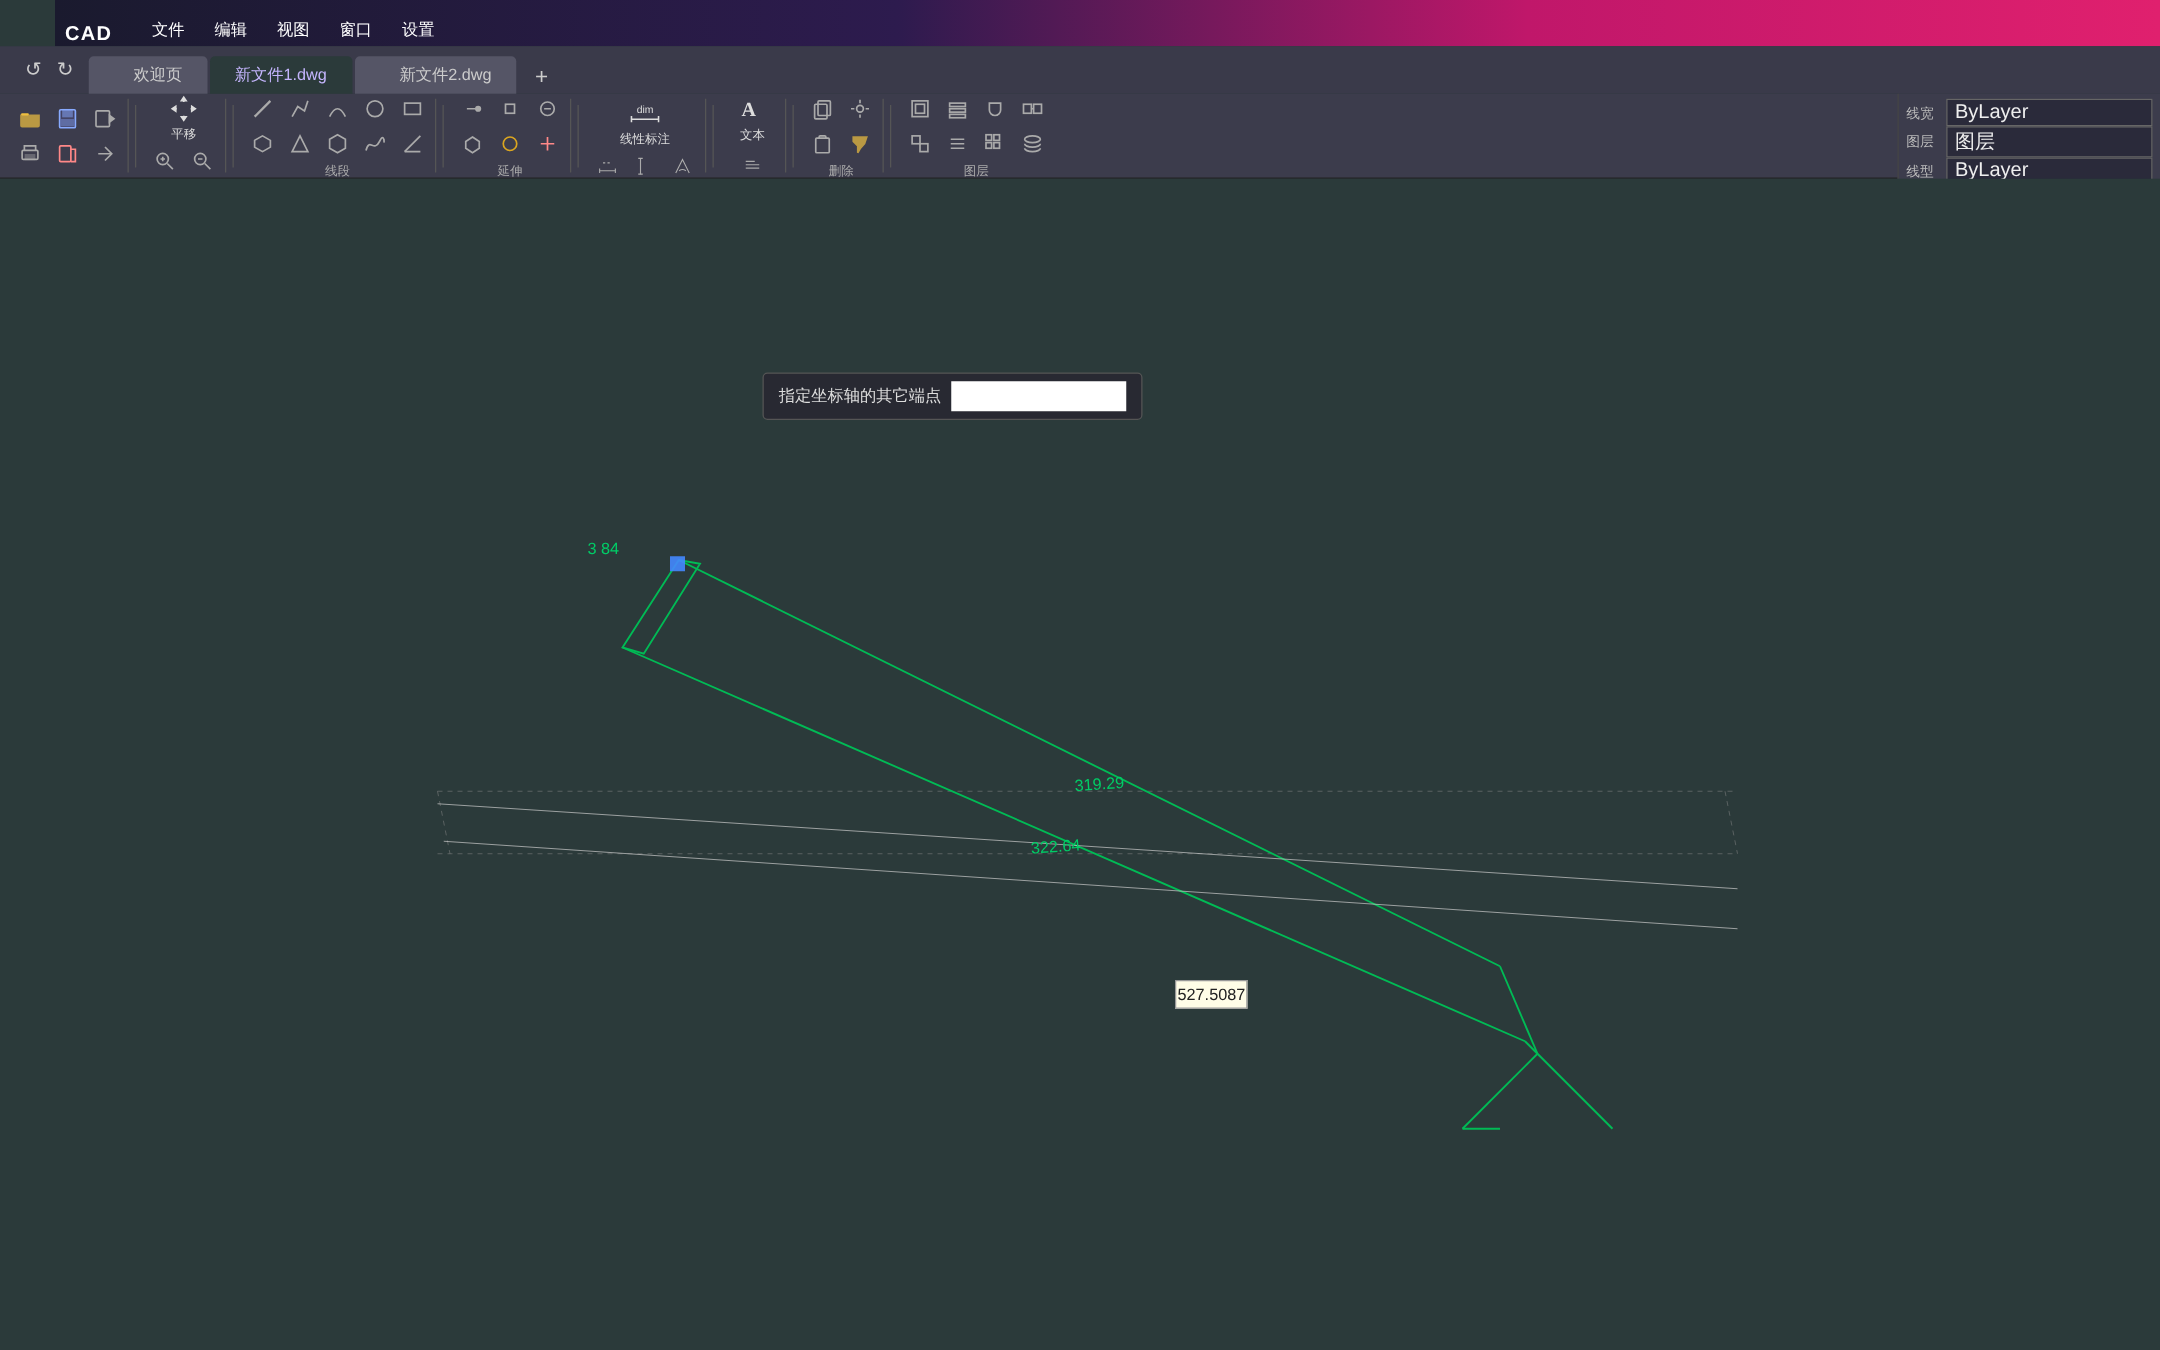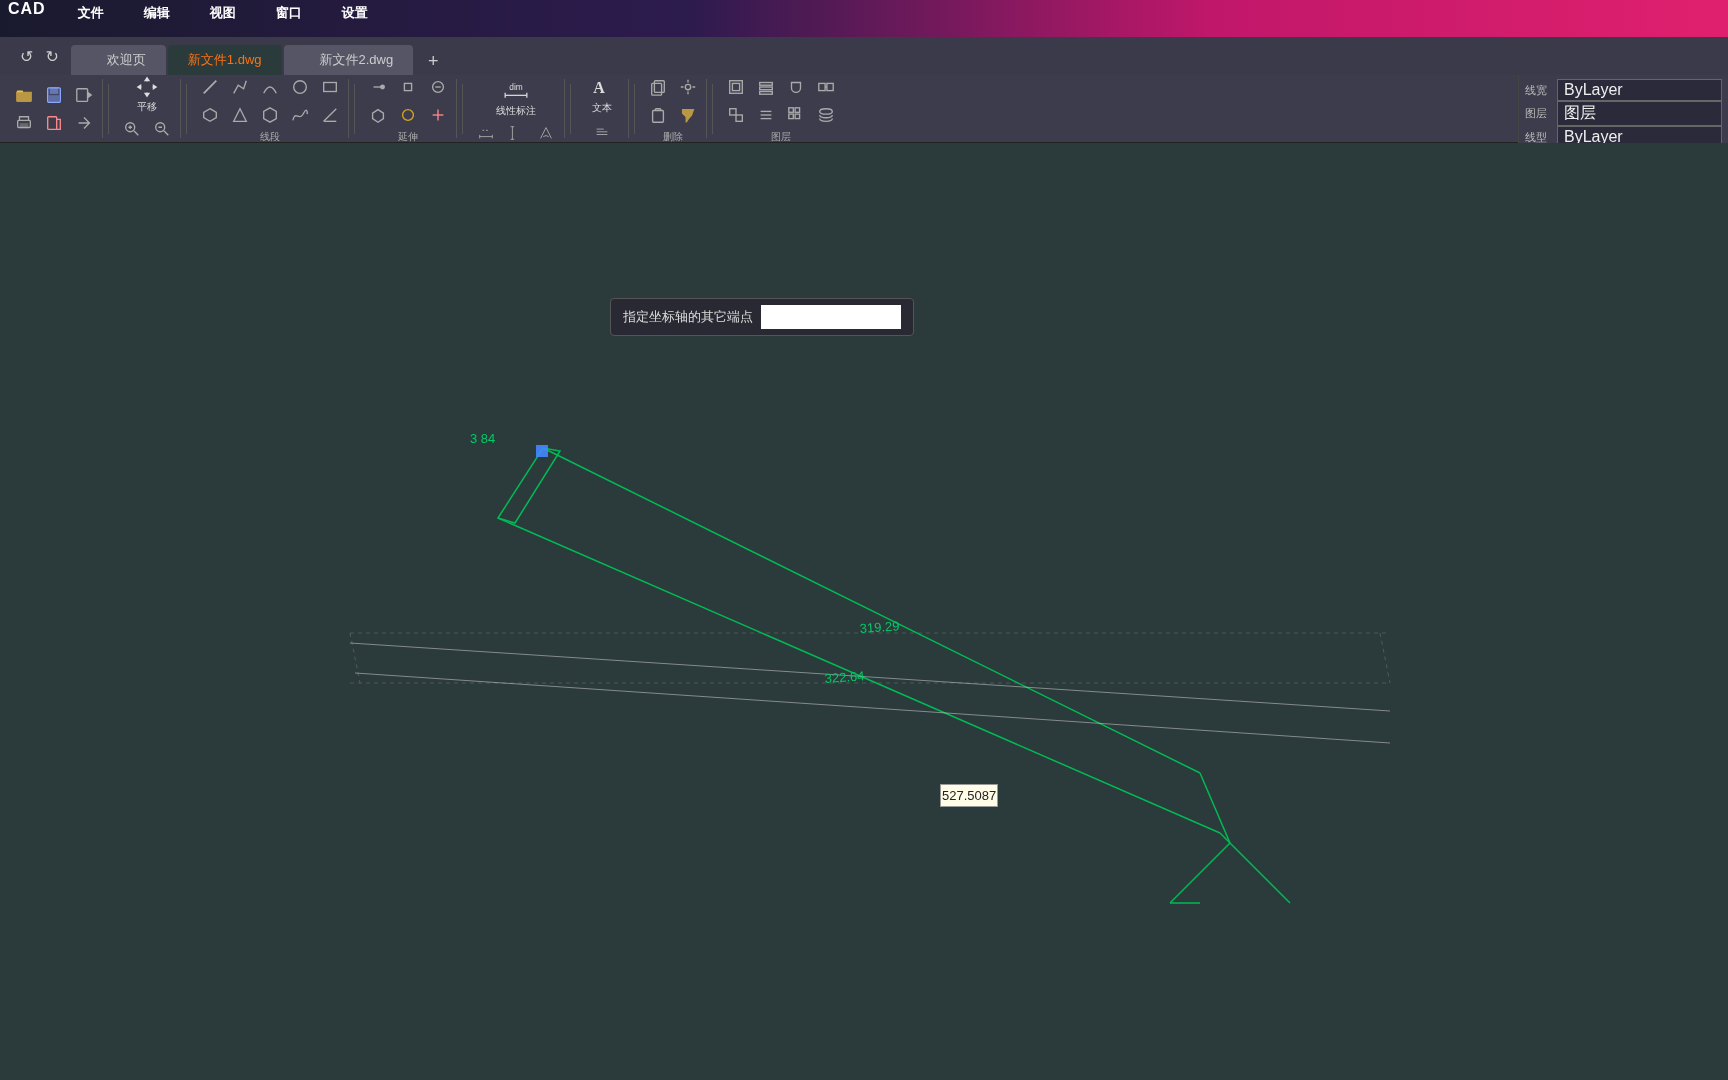--- a/index.html
+++ b/index.html
@@ -3,34 +3,34 @@
   <meta charset="utf-8">
   <style>
     * { margin: 0; padding: 0; box-sizing: border-box; }
     body { width: 1728px; height: 1080px; overflow: hidden; background: #2b3a3a; font-family: 'SimHei', 'Microsoft YaHei', sans-serif; }
 
     
     #titlebar {
       height: 37px;
       background: linear-gradient(90deg, #1a1a2e 0%, #2d1b4e 40%, #c0176a 70%, #e0206e 100%);
       display: flex;
-      align-items: flex-start;
+      align-items: flex-end;
       padding: 0 8px;
+      margin-left: 44px;
     }
     #titlebar .cad-logo {
       color: #fff;
       font-weight: bold;
       font-size: 16px;
       margin-right: 20px;
       letter-spacing: 1px;
     }
     #titlebar .menu-items {
       display: flex;
-      gap: 16px;
-      font-weight: bold;
+      gap: 0;
     }
     #titlebar .menu-item {
       color: #fff;
       font-size: 13px;
       padding: 4px 12px;
       cursor: pointer;
     }
 
     
     #tabsbar {
@@ -64,21 +64,21 @@
       margin-right: 2px;
       position: relative;
     }
     .tab.inactive {
       background: #555566;
       color: #ccc;
       padding-left: 36px;
     }
     .tab.active {
       background: #2b3a3a;
-      color: #f97316;
+      color: #c4b5fd;
     }
     .tab-add {
       width: 28px;
       height: 28px;
       display: flex;
       align-items: center;
       justify-content: center;
       color: #ccc;
       font-size: 18px;
       cursor: pointer;

